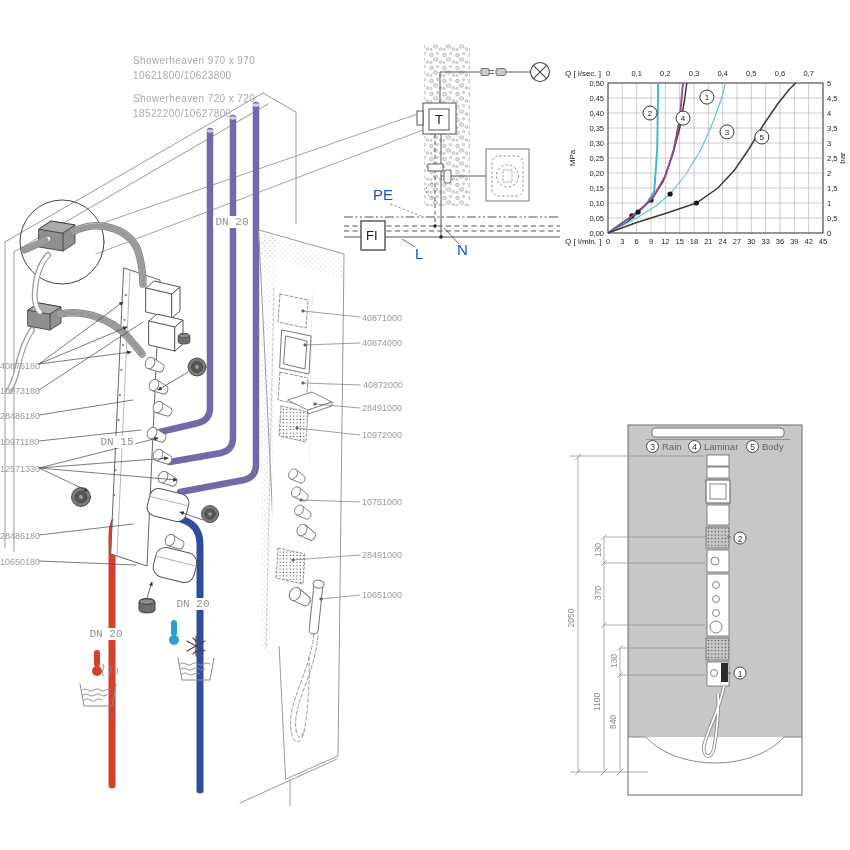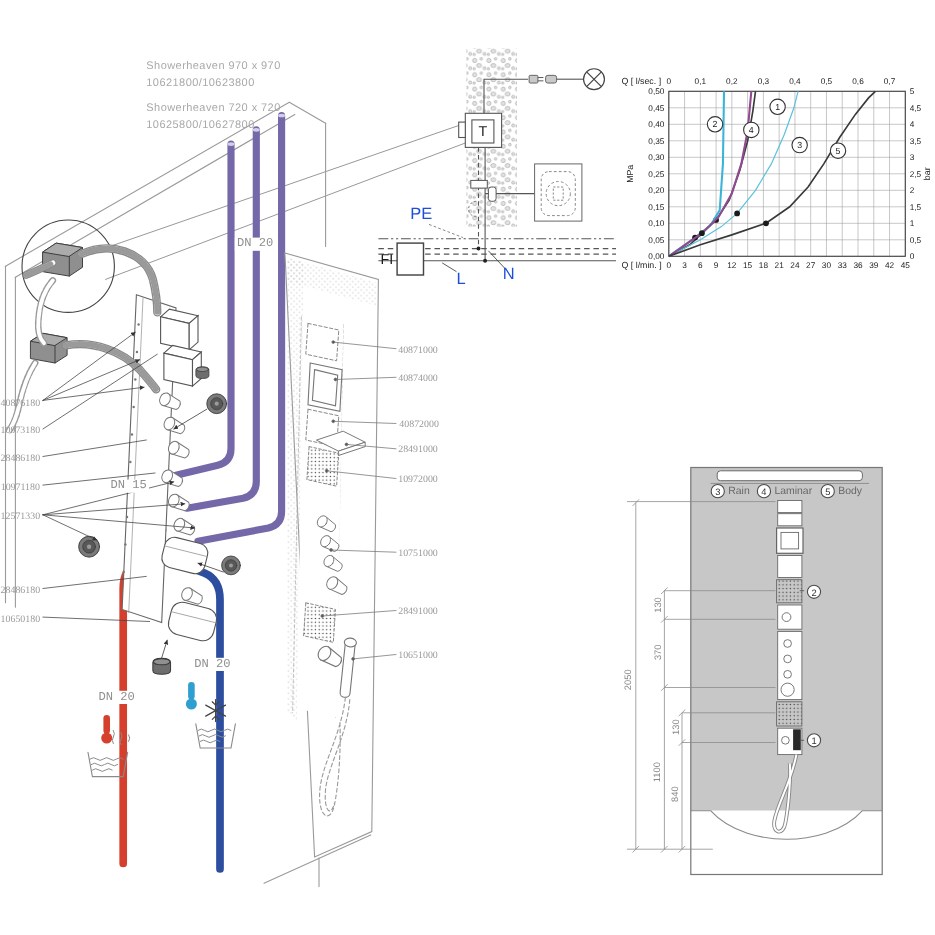--- a/index.html
+++ b/index.html
@@ -1,20 +1,20 @@
 <!DOCTYPE html>
 <html><head>
 <meta charset="utf-8">
 <style>
   html,body{margin:0;padding:0;background:#fff;}
   #canvas{position:relative;width:850px;height:850px;background:#fff;overflow:hidden;
           font-family:"Liberation Sans",sans-serif;}
   .abs{position:absolute;}
   svg{display:block;}
-  .gray-lbl{font-size:9px;line-height:11px;color:#9a9a9a;white-space:nowrap;font-family:Liberation Serif, serif;}
+  .gray-lbl{font-size:9px;line-height:11px;color:#9a9a9a;white-space:nowrap;}
   .right-lbl{width:37px;text-align:center;}
   .title-lbl{font-size:10px;color:#a9a9a9;letter-spacing:.4px;white-space:nowrap;}
   .dn{font-size:11px;color:#8f8f8f;background:#fff;padding:0 2px;transform:translate(-50%,-50%);white-space:nowrap;font-family:Liberation Mono, monospace;}
   .wire-lbl{font-size:15px;color:#1d4ed8;white-space:nowrap;}
   .t-lbl{font-size:13px;color:#1a1a1a;}
   .fi-lbl{font-size:13px;color:#1a1a1a;}
   .dim{font-size:8.5px;color:#888;transform:translate(-50%,-50%) rotate(-90deg);white-space:nowrap;}
   .co{width:13px;height:13px;border:1px solid #4a4a4a;border-radius:50%;font-size:8.5px;color:#333;
       display:flex;align-items:center;justify-content:center;background:#fff;box-sizing:border-box;}
   .co.center{transform:translate(-50%,-50%);}
@@ -493,21 +493,21 @@
       <text class="clabel" x="196.84444444444446" y="84.8">5</text>
       <text class="axt" x="0" y="21">Q [ l/sec. ]</text>
       <text class="axt" x="0" y="189">Q [ l/min. ]</text>
       <text class="axt anch-mid" x="10" y="103" transform="rotate(-90 10 103)">MPa</text>
       <text class="axt anch-mid" x="280" y="103" transform="rotate(-90 280 103)">bar</text>
     </svg>
 
   <div class="abs title-lbl" style="left:133px;top:55px">Showerheaven 970 x 970</div>
   <div class="abs title-lbl" style="left:133px;top:70px">10621800/10623800</div>
   <div class="abs title-lbl" style="left:133px;top:93px">Showerheaven 720 x 720</div>
-  <div class="abs title-lbl" style="left:133px;top:108px">10625800/10627800</div>
+  <div class="abs title-lbl" style="left:133px;top:108px">18522200/10627800</div>
 
   <div class="abs gray-lbl right-lbl" style="left:0;top:361px">40876180</div>
   <div class="abs gray-lbl right-lbl" style="left:0;top:386px">10973180</div>
   <div class="abs gray-lbl right-lbl" style="left:0;top:411px">28486180</div>
   <div class="abs gray-lbl right-lbl" style="left:0;top:437px">10971180</div>
   <div class="abs gray-lbl right-lbl" style="left:0;top:464px">12571330</div>
   <div class="abs gray-lbl right-lbl" style="left:0;top:531px">28486180</div>
   <div class="abs gray-lbl right-lbl" style="left:0;top:557px">10650180</div>
 
   <div class="abs gray-lbl" style="left:362px;top:313px">40871000</div>
@@ -519,21 +519,21 @@
   <div class="abs gray-lbl" style="left:362px;top:550px">28491000</div>
   <div class="abs gray-lbl" style="left:362px;top:590px">10651000</div>
 
   <div class="abs dn" style="left:232px;top:222px">DN 20</div>
   <div class="abs dn" style="left:117px;top:442px">DN 15</div>
   <div class="abs dn" style="left:106px;top:634px">DN 20</div>
   <div class="abs dn" style="left:193px;top:604px">DN 20</div>
 
   <div class="abs t-lbl" style="left:435px;top:112px">T</div>
   <div class="abs wire-lbl" style="left:373px;top:186px">PE</div>
-  <div class="abs fi-lbl" style="left:346px;top:228px">FI</div>
+  <div class="abs fi-lbl" style="left:366px;top:228px">FI</div>
   <div class="abs wire-lbl" style="left:415px;top:245px">L</div>
   <div class="abs wire-lbl" style="left:457px;top:241px">N</div>
 
   <div class="abs leg" style="left:646px;top:440px">
     <span class="co">3</span>
     <span class="lt">Rain</span>
   </div>
   <div class="abs leg" style="left:688px;top:440px">
     <span class="co">4</span>
     <span class="lt">Laminar</span>

